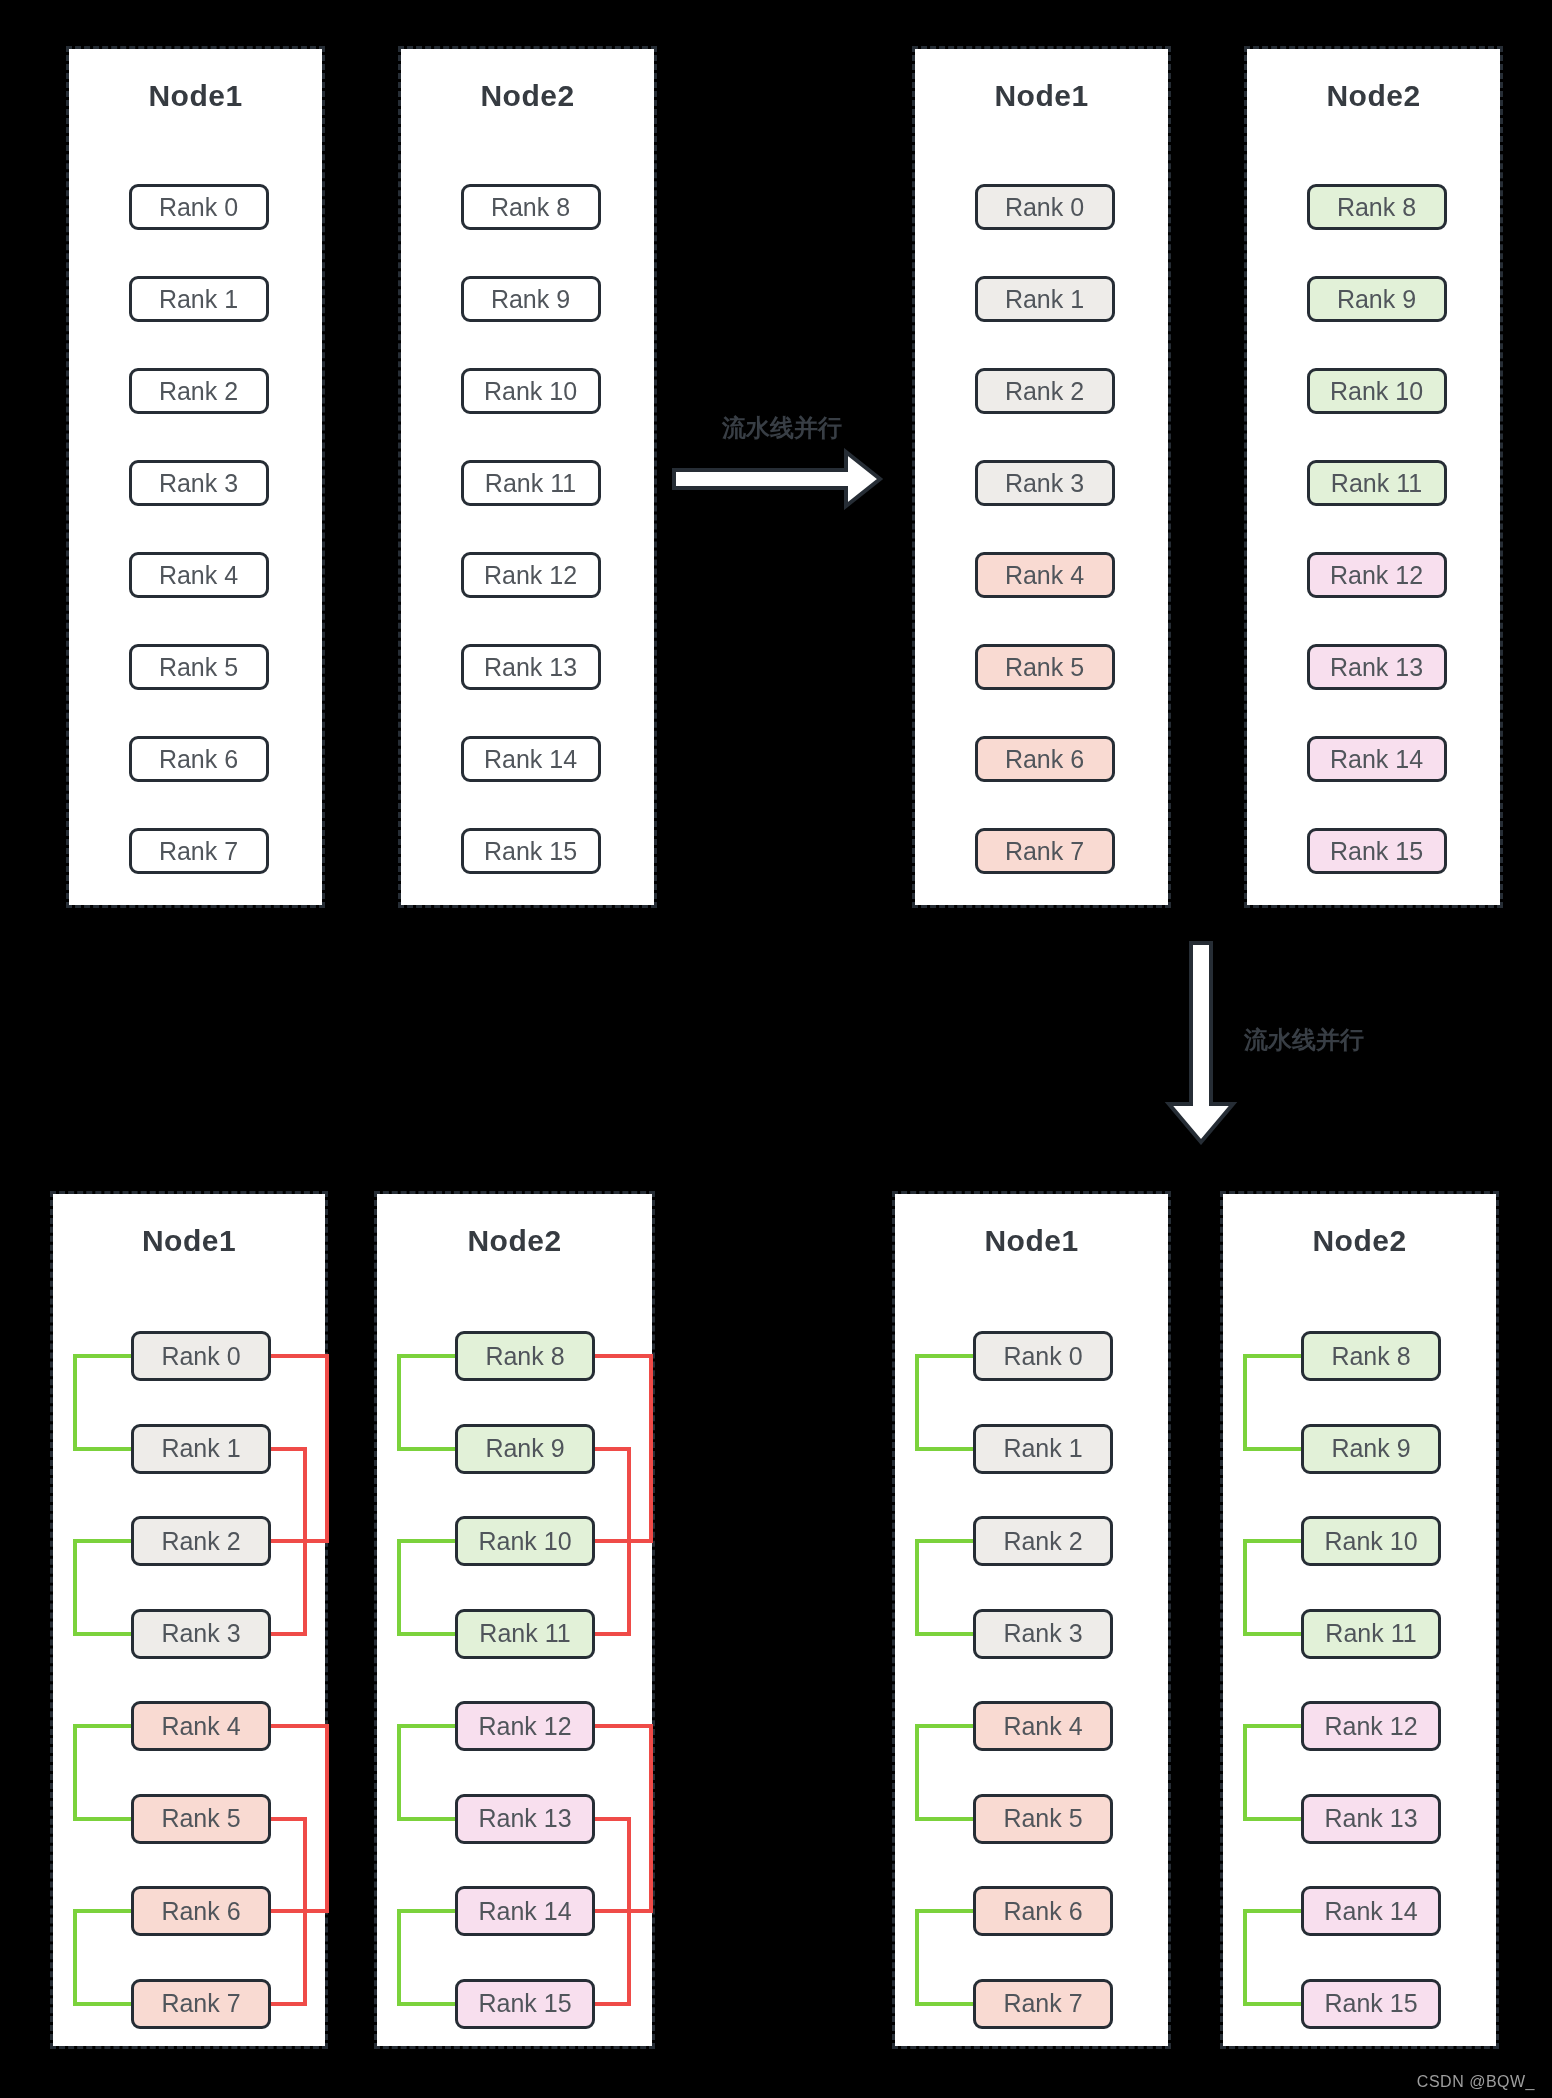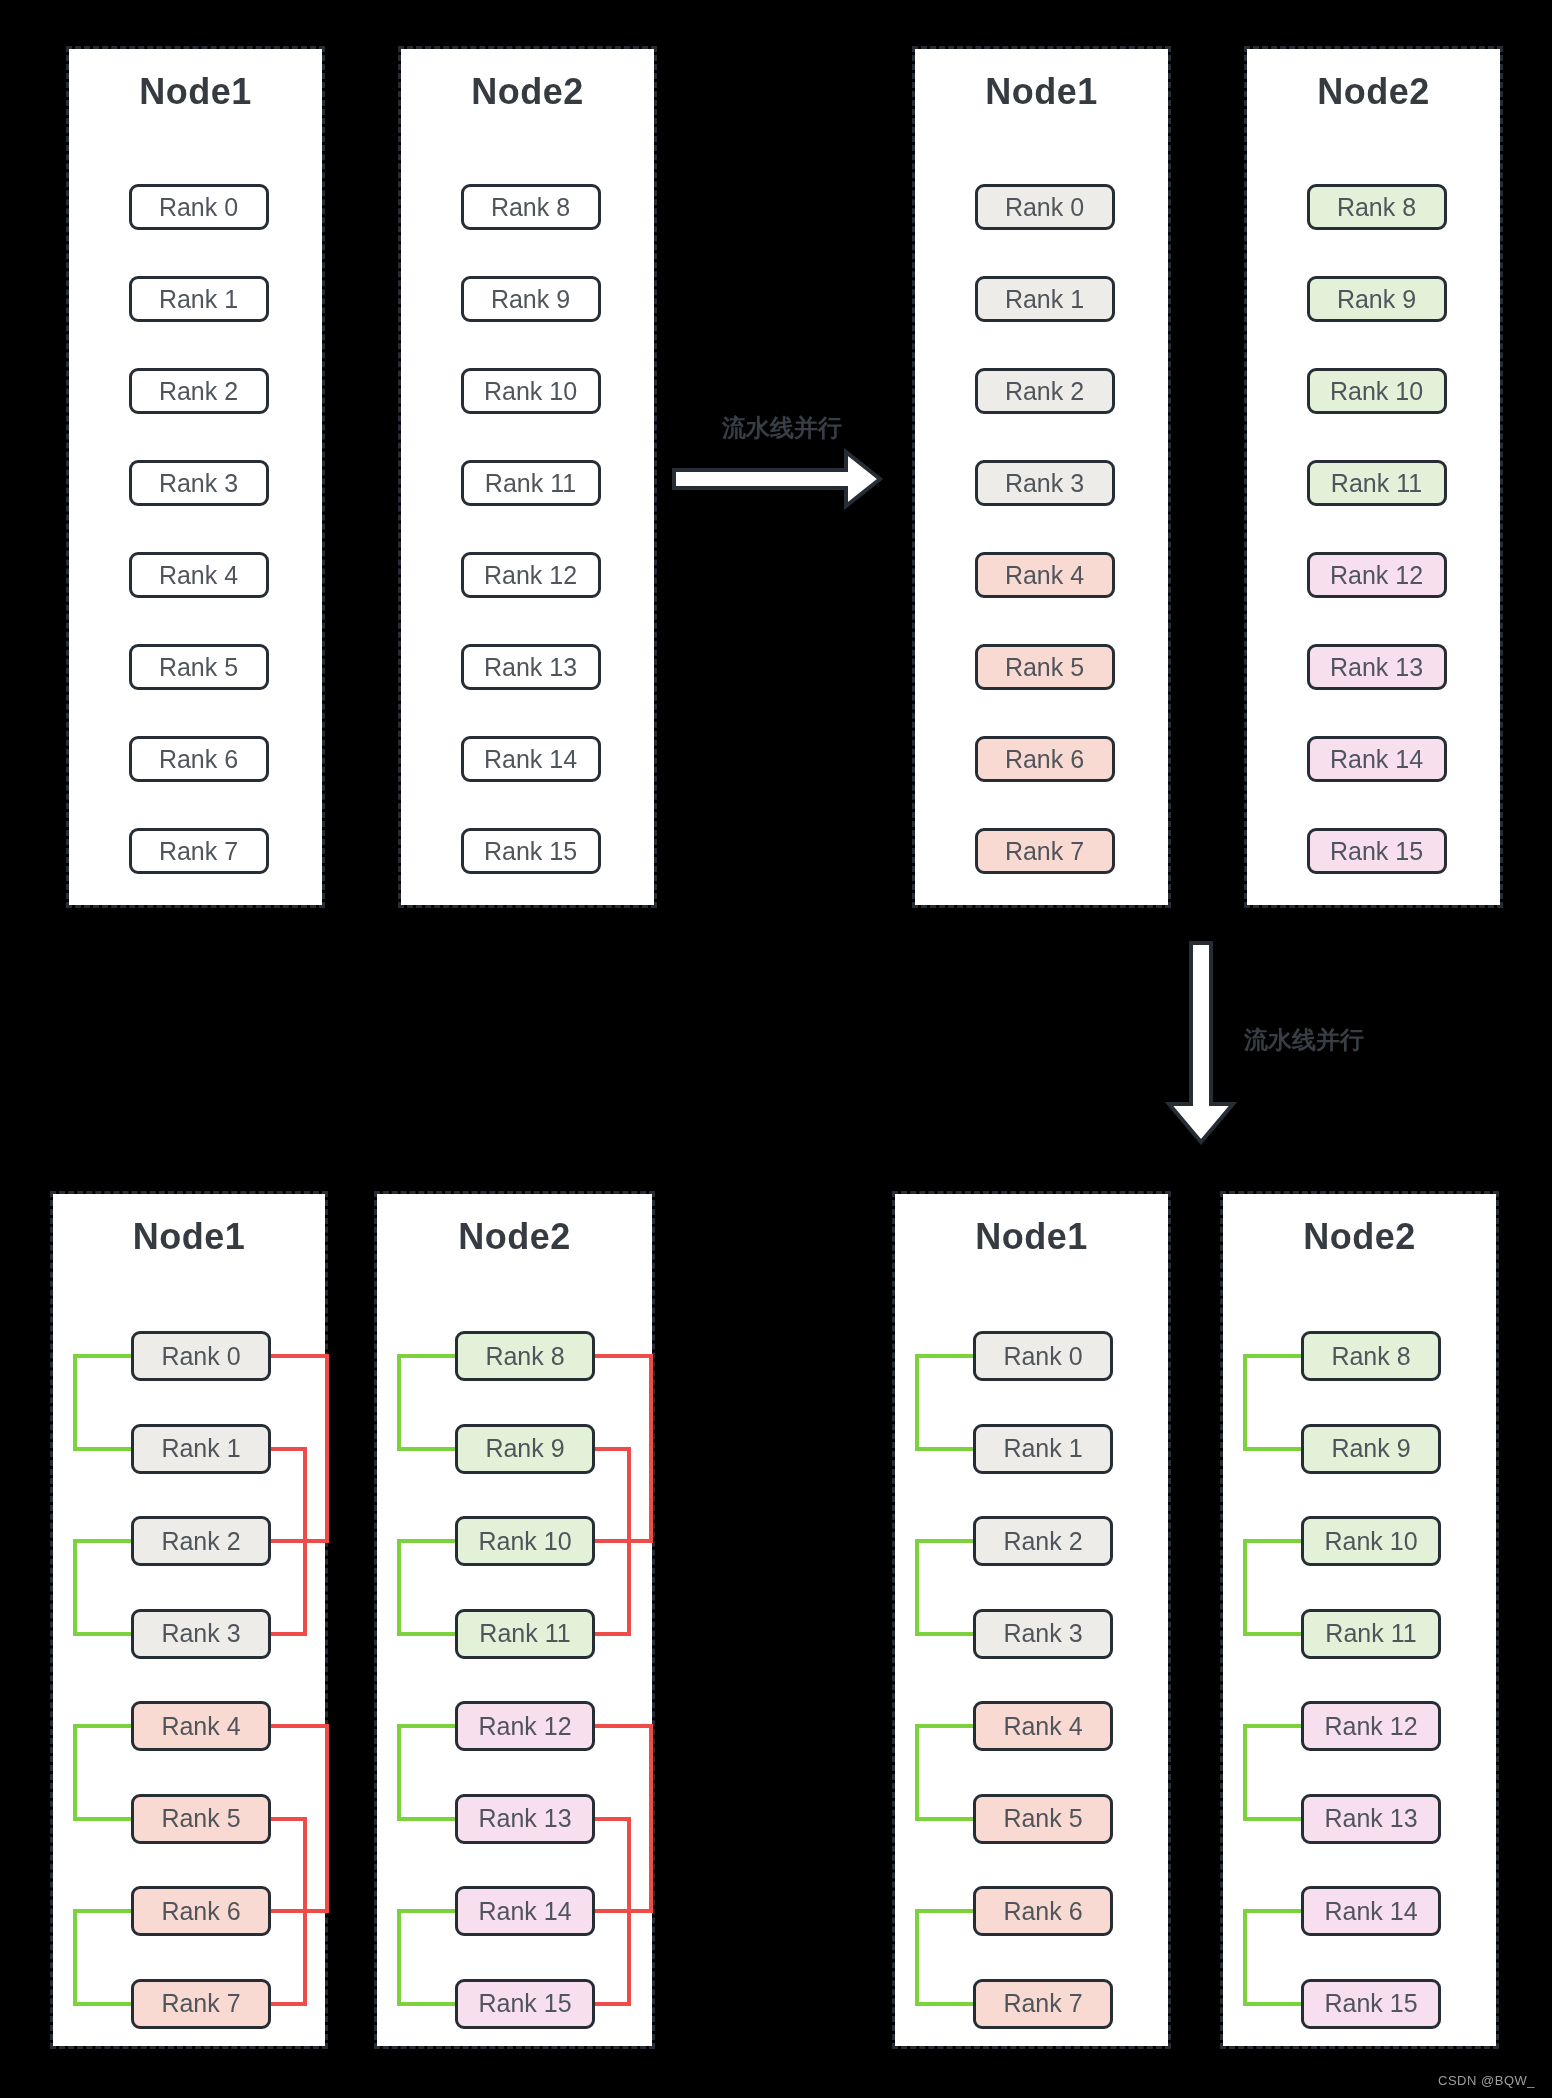--- a/index.html
+++ b/index.html
@@ -5,22 +5,22 @@
   html,body { margin:0; padding:0; background:#000; }
   .canvas {
     position:relative; width:1552px; height:2098px; background:#000;
     font-family:"Liberation Sans","DejaVu Sans",sans-serif; overflow:hidden; margin:0 auto;
   }
   .panel {
     position:absolute; background:#fff; background-clip:padding-box;
     border:3px dashed #262d35; box-sizing:border-box;
   }
   .panel-title {
-    margin:0; padding-top:22px; text-align:center;
-    font-size:36px; font-weight:bold; color:#363b41; letter-spacing:0.5px;
+    margin:8px; padding-top:22px; text-align:center;
+    font-size:30px; font-weight:bold; color:#363b41; letter-spacing:0.5px;
   }
   .rank-area { position:absolute; inset:0; }
   .rank {
     position:absolute; box-sizing:border-box;
     border:3px solid #262d35; border-radius:9px;
     display:flex; align-items:center; justify-content:center; z-index:2;
   }
   .rank span { font-size:25px; color:#50555b; white-space:nowrap; }
   .link { position:absolute; box-sizing:border-box; border:0 solid transparent; z-index:1; }
   .link-green { border-left-width:4px; border-top-width:4px; border-bottom-width:4px; }
@@ -28,21 +28,21 @@
   .arrow-group { position:absolute; }
   .arrow-label {
     font-size:24px; font-weight:bold; color:#383e45;
     text-align:center; white-space:nowrap;
   }
   .arrow-svg { display:block; }
   .arrow-svg polygon { fill:#ffffff; stroke:#262d35; stroke-width:4; stroke-linejoin:miter; }
   .tensor-label { position:absolute; }
   .watermark {
     position:absolute; left:1330px; top:2073px; width:205px; text-align:right;
-    font-size:13px; color:#9e9e9e; letter-spacing:0.5px;
+    font-size:16px; color:#9e9e9e; letter-spacing:0.5px;
   }
 </style>
 </head>
 <body>
 
 <div class="canvas">
 
   <section class="panel" style="left:66px;top:46px;width:259px;height:862px">
     <h2 class="panel-title">Node1</h2>
     <div class="rank-area">

